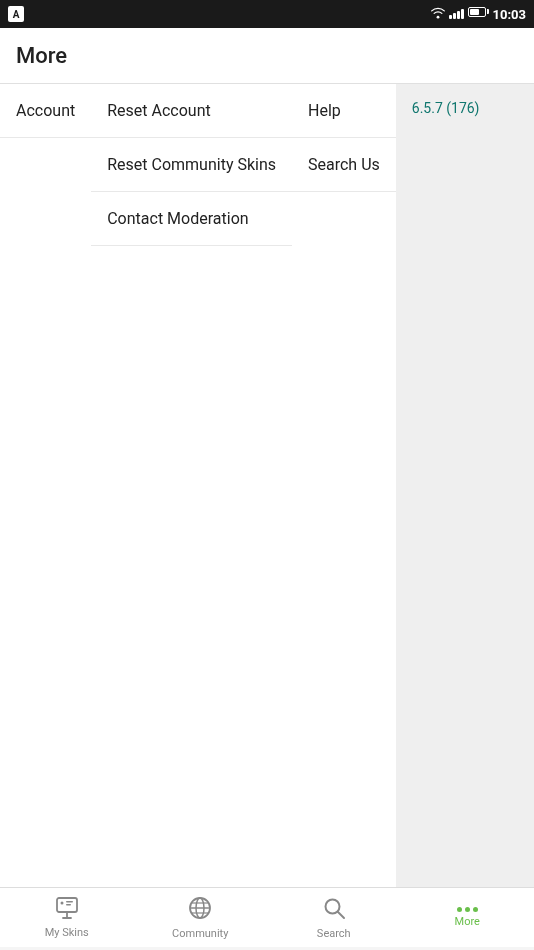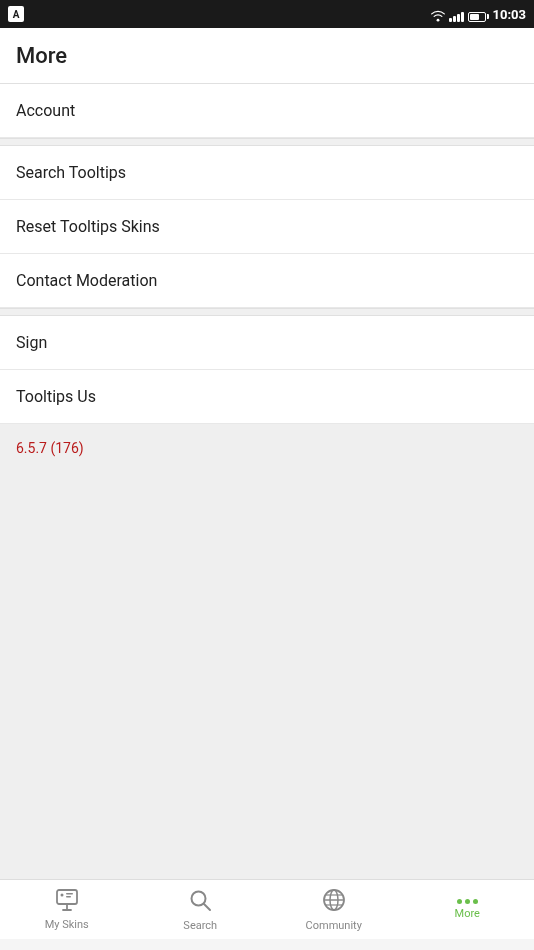--- a/index.html
+++ b/index.html
@@ -28,21 +28,21 @@
       padding: 0 8px;
     }
 
     .status-bar-left {
       display: flex;
       align-items: center;
     }
 
     .status-bar-right {
       display: flex;
-      align-items: flex-end;
+      align-items: flex-start;
       gap: 4px;
     }
 
     .status-time {
       color: white;
       font-size: 13px;
       font-weight: bold;
     }
 
     
@@ -86,43 +86,42 @@
 
     
     .version-area {
       background: #efefef;
       padding: 14px 16px;
       flex: 1;
     }
 
     .version-text {
       font-size: 14px;
-      color: #b91c1c;
+      color: #0f766e;
     }
 
     .content-area {
       display: flex;
-      flex-direction: column;
       height: calc(950px - 28px - 56px - 60px);
       overflow: hidden;
     }
 
     .menu-section {
       background: #fff;
     }
 
     .spacer-area {
       flex: 1;
       background: #efefef;
     }
 
     
     .bottom-nav {
       position: absolute;
-      bottom: 11px;
+      bottom: 3px;
       width: 100%;
       height: 60px;
       background: #ffffff;
       border-top: 1px solid #ddd;
       display: flex;
       align-items: center;
     }
 
     .nav-item {
       flex: 1;
@@ -267,38 +266,38 @@
   <div class="menu-section">
     <div class="menu-item">
       <span class="menu-item-label">Account</span>
     </div>
   </div>
 
   <div class="menu-section-divider"></div>
 
   <div class="menu-section">
     <div class="menu-item">
-      <span class="menu-item-label">Search Tooltips</span>
-    </div>
-    <div class="menu-item">
-      <span class="menu-item-label">Reset Tooltips Skins</span>
+      <span class="menu-item-label">Reset Account</span>
+    </div>
+    <div class="menu-item">
+      <span class="menu-item-label">Reset Community Skins</span>
     </div>
     <div class="menu-item">
       <span class="menu-item-label">Contact Moderation</span>
     </div>
   </div>
 
   <div class="menu-section-divider"></div>
 
   <div class="menu-section">
     <div class="menu-item">
-      <span class="menu-item-label">Sign</span>
-    </div>
-    <div class="menu-item">
-      <span class="menu-item-label">Tooltips Us</span>
+      <span class="menu-item-label">Help</span>
+    </div>
+    <div class="menu-item">
+      <span class="menu-item-label">Search Us</span>
     </div>
   </div>
 
   <div class="spacer-area">
     <div class="version-area">
       <span class="version-text">6.5.7 (176)</span>
     </div>
   </div>
 
 </div>
@@ -314,40 +313,40 @@
         <rect x="11" y="4" width="7" height="1.5" rx="0.75" fill="#888"></rect>
         <rect x="11" y="7" width="5" height="1.5" rx="0.75" fill="#888"></rect>
       </svg>
     </span>
     <span class="nav-label">My Skins</span>
   </div>
 
   <div class="nav-item">
     <span class="nav-icon">
       <svg width="24" height="24" viewBox="0 0 24 24" fill="none">
-        <circle cx="10.5" cy="10.5" r="7" stroke="#888" stroke-width="2"></circle>
-        <line x1="16" y1="16" x2="22" y2="22" stroke="#888" stroke-width="2" stroke-linecap="round"></line>
-      </svg>
-    </span>
-    <span class="nav-label">Search</span>
-  </div>
-
-  <div class="nav-item">
-    <span class="nav-icon">
-      <svg width="24" height="24" viewBox="0 0 24 24" fill="none">
         <circle cx="12" cy="12" r="10" stroke="#888" stroke-width="1.8"></circle>
         <ellipse cx="12" cy="12" rx="4" ry="10" stroke="#888" stroke-width="1.5"></ellipse>
         <line x1="2" y1="12" x2="22" y2="12" stroke="#888" stroke-width="1.5"></line>
         <line x1="4" y1="7" x2="20" y2="7" stroke="#888" stroke-width="1.2"></line>
         <line x1="4" y1="17" x2="20" y2="17" stroke="#888" stroke-width="1.2"></line>
       </svg>
     </span>
     <span class="nav-label">Community</span>
   </div>
 
+  <div class="nav-item">
+    <span class="nav-icon">
+      <svg width="24" height="24" viewBox="0 0 24 24" fill="none">
+        <circle cx="10.5" cy="10.5" r="7" stroke="#888" stroke-width="2"></circle>
+        <line x1="16" y1="16" x2="22" y2="22" stroke="#888" stroke-width="2" stroke-linecap="round"></line>
+      </svg>
+    </span>
+    <span class="nav-label">Search</span>
+  </div>
+
   <div class="nav-item active">
     <div class="dots-icon">
       <div class="dot"></div>
       <div class="dot"></div>
       <div class="dot"></div>
     </div>
     <span class="nav-label">More</span>
   </div>
 
 </div>

